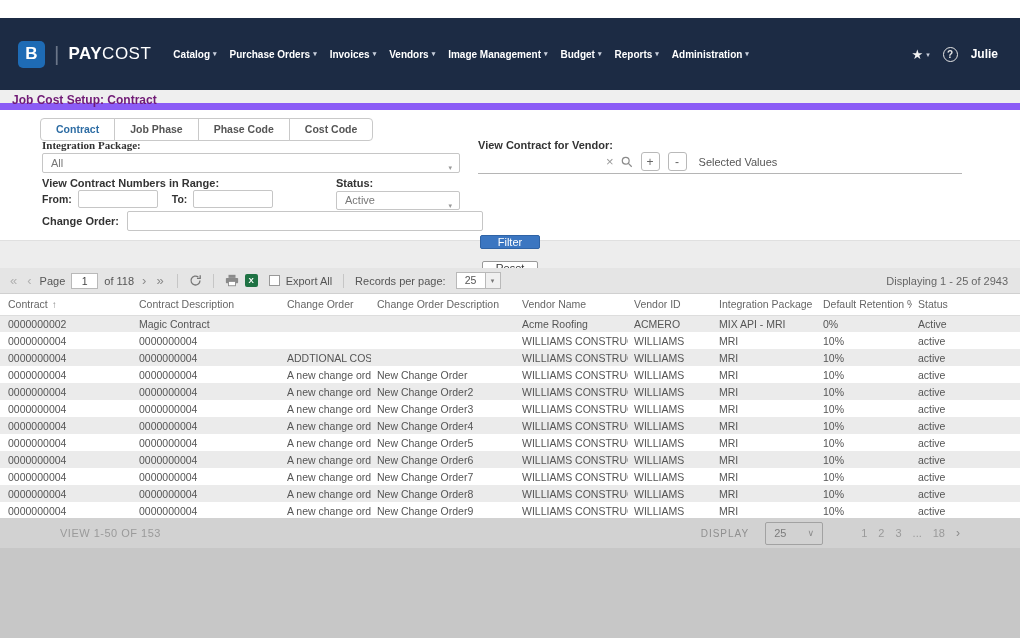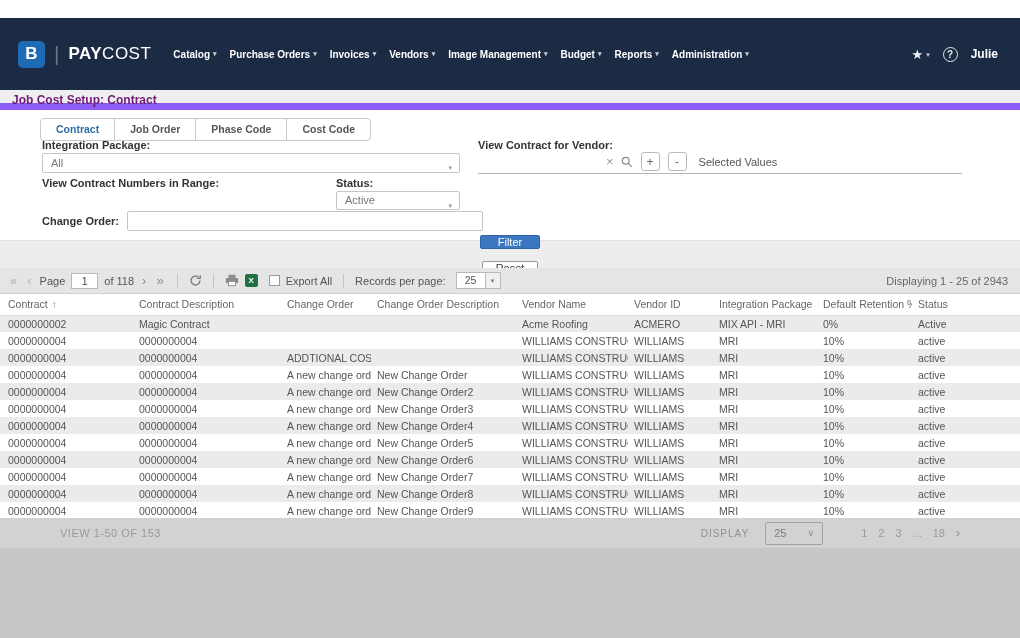--- a/index.html
+++ b/index.html
@@ -121,26 +121,26 @@
       <span class="help-btn">?</span>
       <span class="user-name">Julie</span>
     </div>
   </header>
 
   <div class="titlebar">Job Cost Setup: Contract</div>
 
   <div class="content">
     <div class="tabs">
       <span class="tab active">Contract</span>
-      <span class="tab">Job Order</span>
+      <span class="tab">Job Phase</span>
       <span class="tab">Phase Code</span>
       <span class="tab">Cost Code</span>
     </div>
 
-    <span class="flabel" style="left:42px; top:29px;">Integration Package:</span>
+    <span class="flabel" style="left:42px; top:29px;font-family:Liberation Serif, serif;">Integration Package:</span>
     <div class="selectbox" style="left:42px; top:43px; width:418px;">
       <span>All</span>
       <span class="sb-caret">▾</span>
     </div>
 
     <span class="flabel" style="left:478px; top:29px;">View Contract for Vendor:</span>
     <div class="vendor-row">
       <input class="vendor-input" type="text" value="" style="">
       <span class="icon-clear">×</span>
       <span class="search-wrap">
@@ -148,20 +148,26 @@
             <circle cx="5.5" cy="5.5" r="4" fill="none" stroke="#8a8a8a" stroke-width="1.4"></circle>
             <line x1="8.6" y1="8.6" x2="12.5" y2="12.5" stroke="#8a8a8a" stroke-width="1.4"></line>
           </svg>
       </span>
       <span class="pm-btn">+</span>
       <span class="pm-btn">-</span>
       <span class="selected-values">Selected Values</span>
     </div>
 
     <span class="flabel" style="left:42px; top:67px;">View Contract Numbers in Range:</span>
+    <div class="range-row">
+      <span class="small-label">From:</span>
+      <input class="range-input" type="text" style="">
+      <span class="small-label">To:</span>
+      <input class="range-input" type="text" style="">
+    </div>
 
     <span class="flabel" style="left:336px; top:67px;">Status:</span>
     <div class="selectbox" style="left:336px; top:81px; width:124px; height:19px; line-height:17px;">
       <span>Active</span>
       <span class="sb-caret">▾</span>
     </div>
 
     <div class="co-row">
       <span class="flabel" style="position:static;">Change Order:</span>
       <input class="co-input" type="text" value="" style="">

